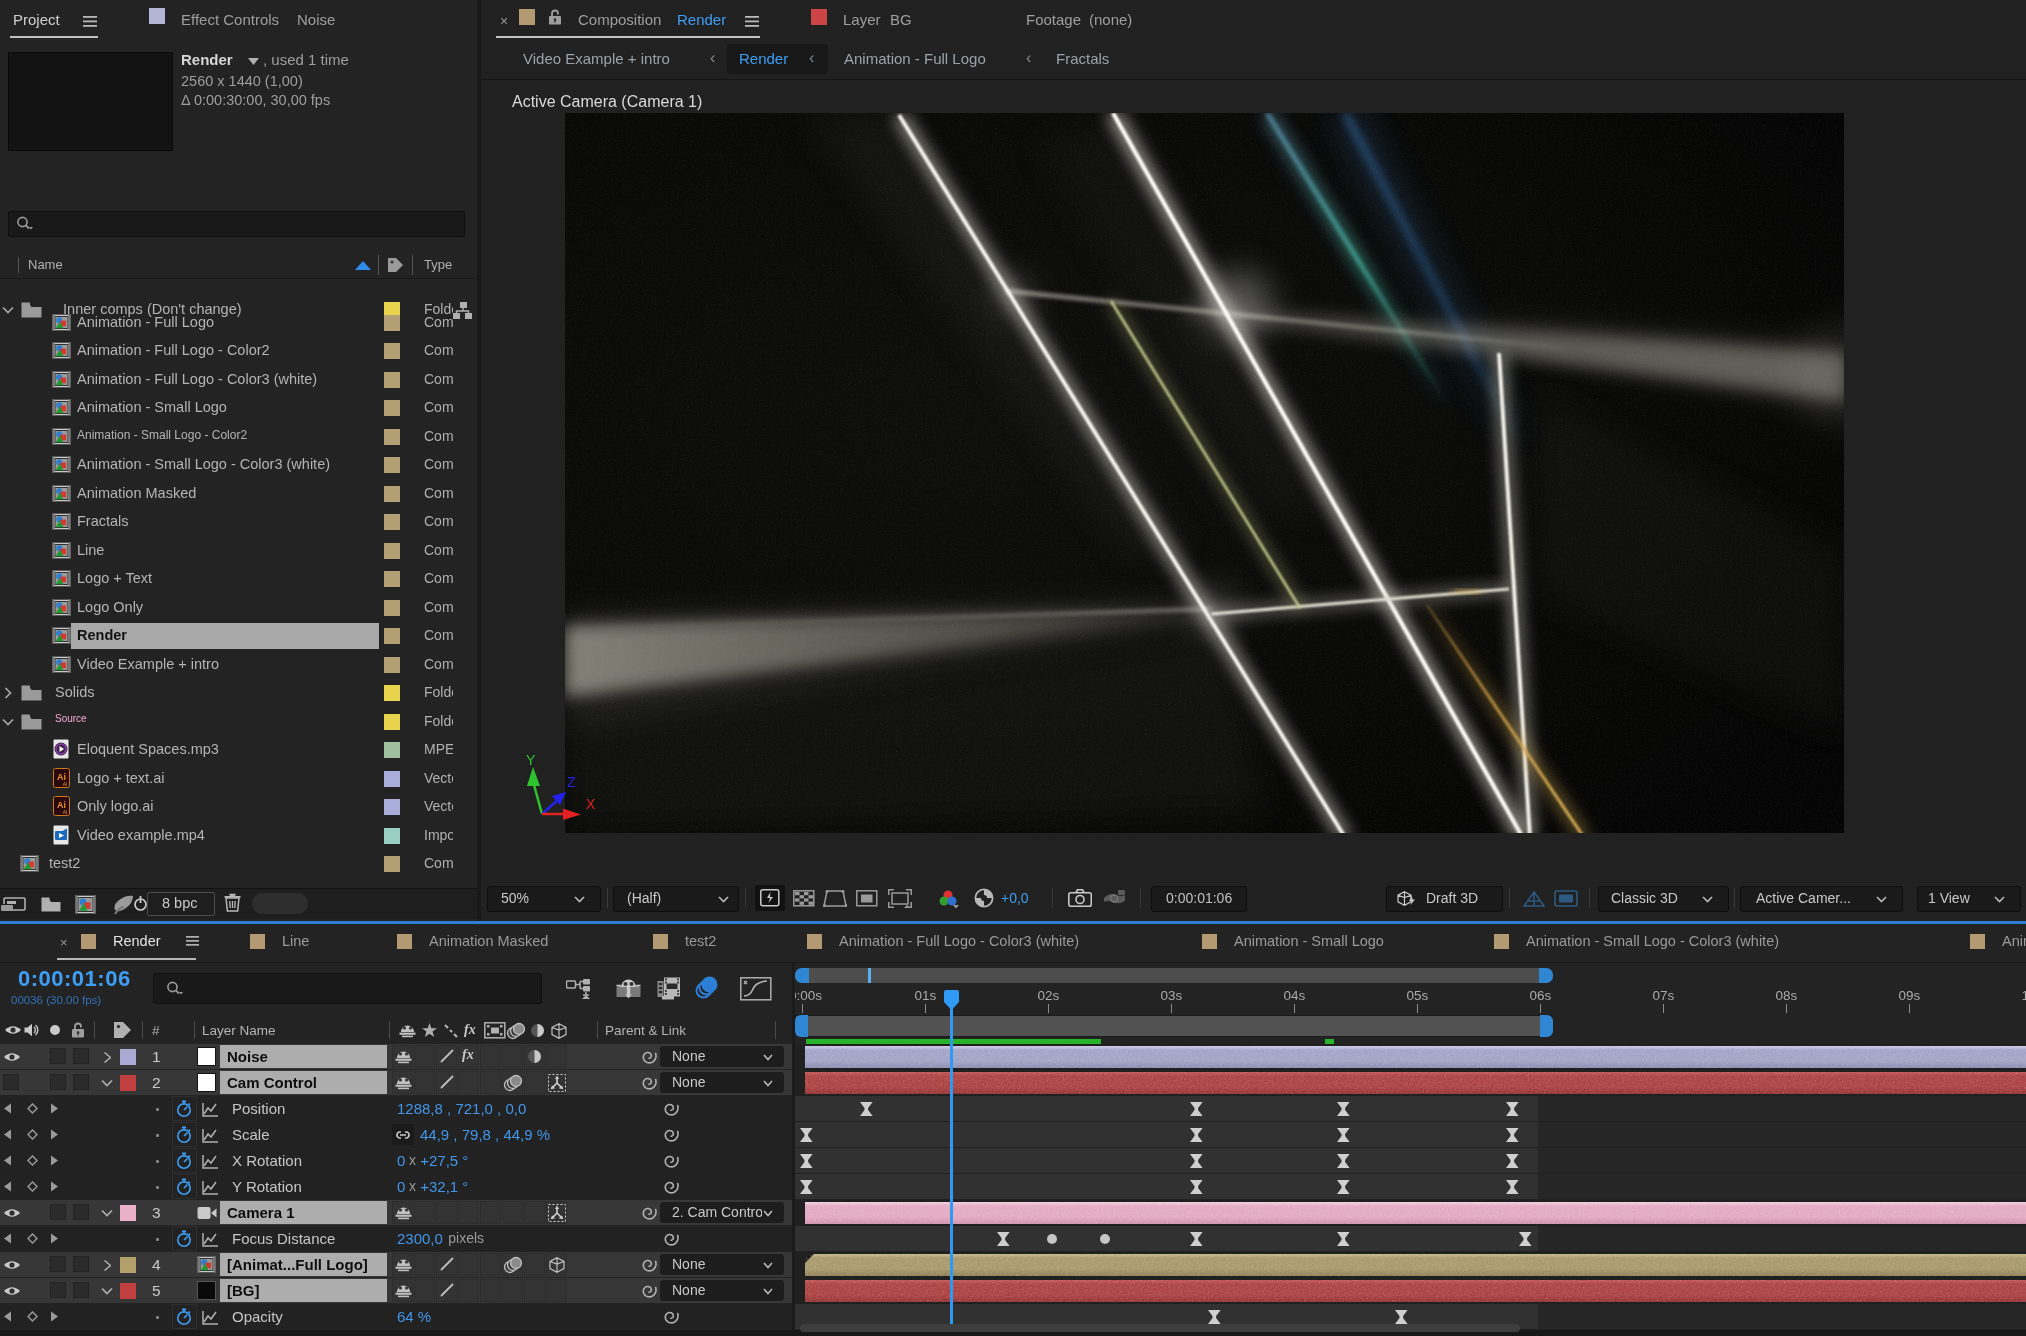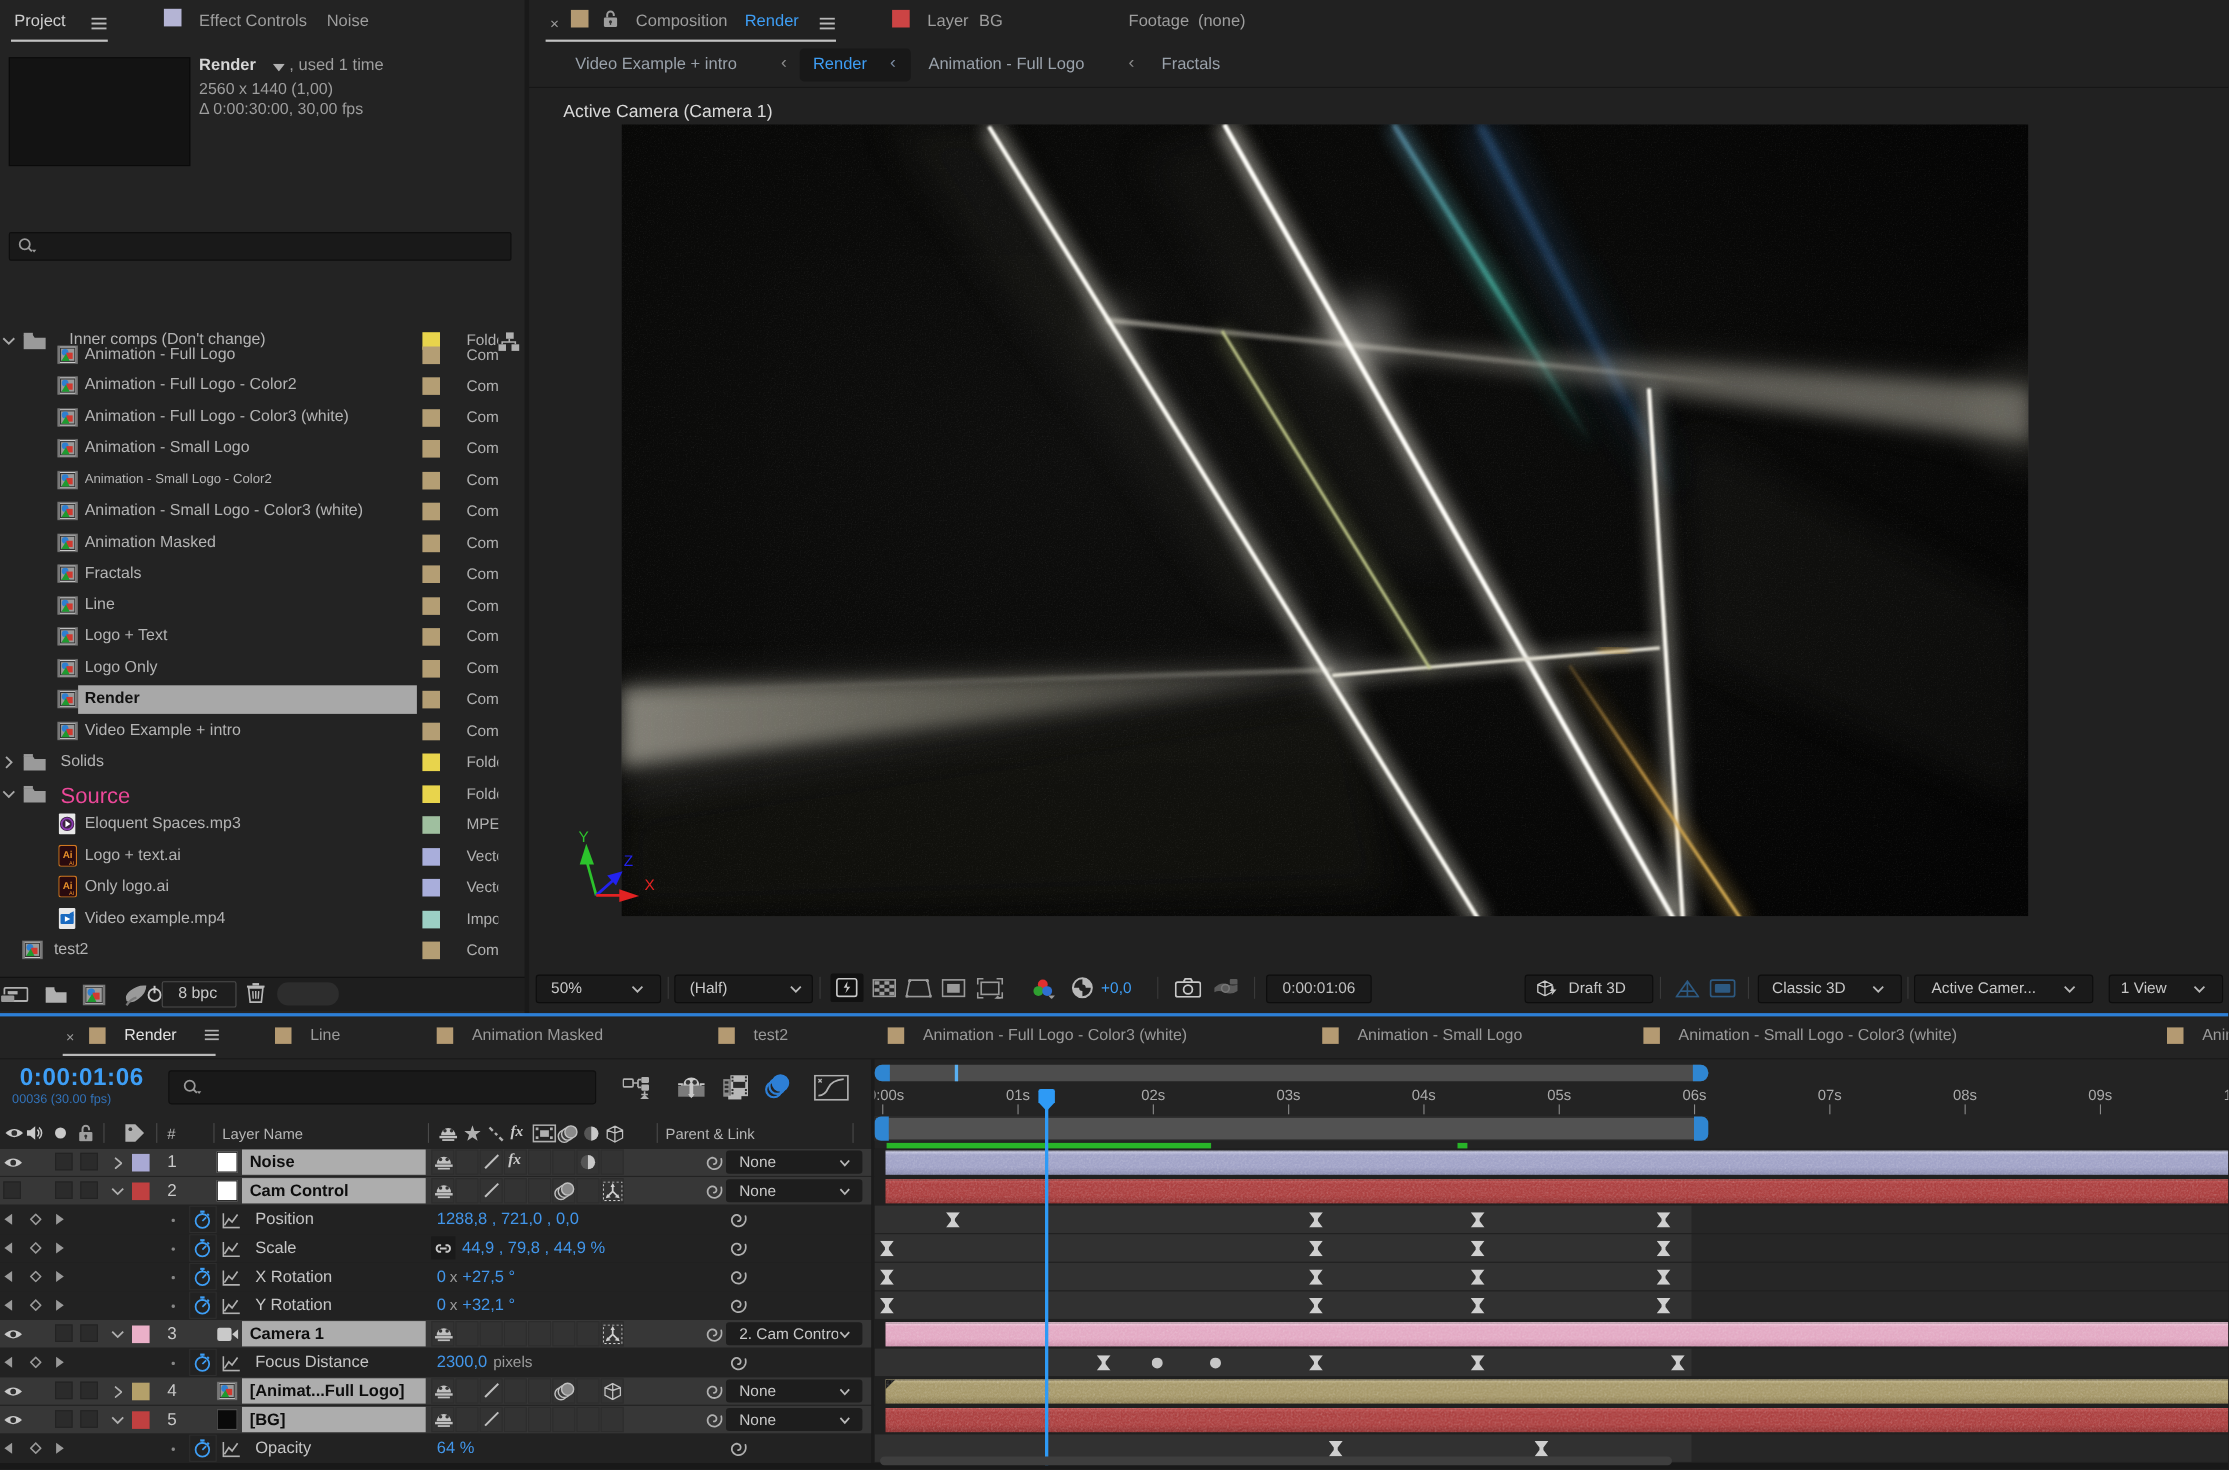--- a/index.html
+++ b/index.html
@@ -25,20 +25,34 @@
       </svg>
       <div class="a" style="left:263px;top:51px;font-size:15px;color:#9e9e9e;font-weight:400;white-space:nowrap;">, used 1 time</div>
       <div class="a" style="left:181px;top:73px;font-size:14.5px;color:#9e9e9e;font-weight:400;white-space:nowrap;">2560 x 1440 (1,00)</div>
       <div class="a" style="left:181px;top:92px;font-size:14.5px;color:#9e9e9e;font-weight:400;white-space:nowrap;">Δ 0:00:30:00, 30,00 fps</div>
       <div class="a" style="left:8px;top:211px;width:455px;height:24px;background:#191919;border:1px solid #0e0e0e;border-radius:2px;"></div>
       <svg class="a" style="left:16px;top:216px;" width="18" height="15" viewBox="0 0 18 15">
         <circle cx="6.5" cy="6" r="4.6" stroke="#9a9a9a" stroke-width="1.6" fill="none"></circle>
         <path d="M9.8,9.3 L13,12.5" stroke="#9a9a9a" stroke-width="1.8"></path>
         <path d="M13,11 L17,11 L15,13.5 Z" fill="#9a9a9a"></path>
       </svg>
+      <div class="a" style="left:0;top:252px;width:477px;height:26px;background:#232323;border-bottom:1px solid #191919;">
+        <div class="a" style="left:18px;top:5px;width:1px;height:16px;background:#555;"></div>
+        <div class="a" style="left:28px;top:5px;font-size:13px;color:#b0b0b0;font-weight:400;white-space:nowrap;">Name</div>
+        <svg class="a" style="left:355px;top:9px;" width="16" height="9" viewBox="0 0 16 9">
+          <path d="M8,0 L16,9 L0,9 Z" fill="#2f8ceb"></path>
+        </svg>
+        <div class="a" style="left:378px;top:3px;width:1px;height:20px;background:#555;"></div>
+        <svg class="a" style="left:387px;top:5px;" width="17" height="16" viewBox="0 0 17 16">
+          <path d="M1,1 L9,1 L16,8 L9,15 L1,15 Z" fill="#9a9a9a"></path>
+          <circle cx="5" cy="5" r="1.5" fill="#333"></circle>
+        </svg>
+        <div class="a" style="left:412px;top:3px;width:1px;height:20px;background:#555;"></div>
+        <div class="a" style="left:424px;top:5px;font-size:13px;color:#b0b0b0;font-weight:400;white-space:nowrap;">Type</div>
+      </div>
     </div>
 <div class="a clip" style="left:0;top:0;width:477px;height:878px;">
       <div class="a" style="left:0;top:280.0px;width:477px;height:28.5px;margin-top:16px;">
         <svg class="a" style="left:2px;top:10px;" width="12" height="8" viewBox="0 0 12 8">
           <path d="M1,1.5 L6,6.5 L11,1.5" fill="none" stroke="#a8a8a8" stroke-width="1.7"></path>
         </svg>
         <svg class="a" style="left:21px;top:6px;" width="21" height="16" viewBox="0 0 21 16">
           <path d="M0.5,2.5 L8.82,2.5 L10.5,5 L20.5,5 L20.5,15.5 L0.5,15.5 Z" fill="#9a9a9a"></path>
           <rect x="0.5" y="0.5" width="8.4" height="2.5" fill="#9a9a9a"></rect>
         </svg>
@@ -278,21 +292,21 @@
         </div>
       </div>
       <div class="a" style="left:0;top:707.5px;width:477px;height:28.5px;">
         <svg class="a" style="left:2px;top:10px;" width="12" height="8" viewBox="0 0 12 8">
           <path d="M1,1.5 L6,6.5 L11,1.5" fill="none" stroke="#a8a8a8" stroke-width="1.7"></path>
         </svg>
         <svg class="a" style="left:21px;top:6px;" width="21" height="16" viewBox="0 0 21 16">
           <path d="M0.5,2.5 L8.82,2.5 L10.5,5 L20.5,5 L20.5,15.5 L0.5,15.5 Z" fill="#9a9a9a"></path>
           <rect x="0.5" y="0.5" width="8.4" height="2.5" fill="#9a9a9a"></rect>
         </svg>
-        <div class="a" style="left:55px;top:5px;font-size:20px;color:#ec4899;font-weight:400;white-space:nowrap;">Source</div>
+        <div class="a" style="left:55px;top:5px;font-size:10px;color:#f9a8d4;font-weight:400;white-space:nowrap;">Source</div>
         <div class="a" style="left:384px;top:6px;width:16px;height:16px;background:#e8d44c;"></div>
         <div class="a clip" style="left:424px;top:5px;width:29px;height:18px;">
           <div class="a" style="left:0px;top:0px;font-size:14px;color:#b0b0b0;font-weight:400;white-space:nowrap;">Folder</div>
         </div>
       </div>
       <div class="a" style="left:0;top:736.0px;width:477px;height:28.5px;">
         <svg class="a" style="left:53px;top:3px;" width="16" height="20" viewBox="0 0 16 20">
           <rect x="0.5" y="0.5" width="15" height="19" rx="1" fill="#e8e8e8"></rect>
 <circle cx="8" cy="10" r="6.5" fill="#3a2340"></circle>
           <circle cx="8" cy="10" r="5" fill="none" stroke="#8a3ab0" stroke-width="1.6"></circle>

